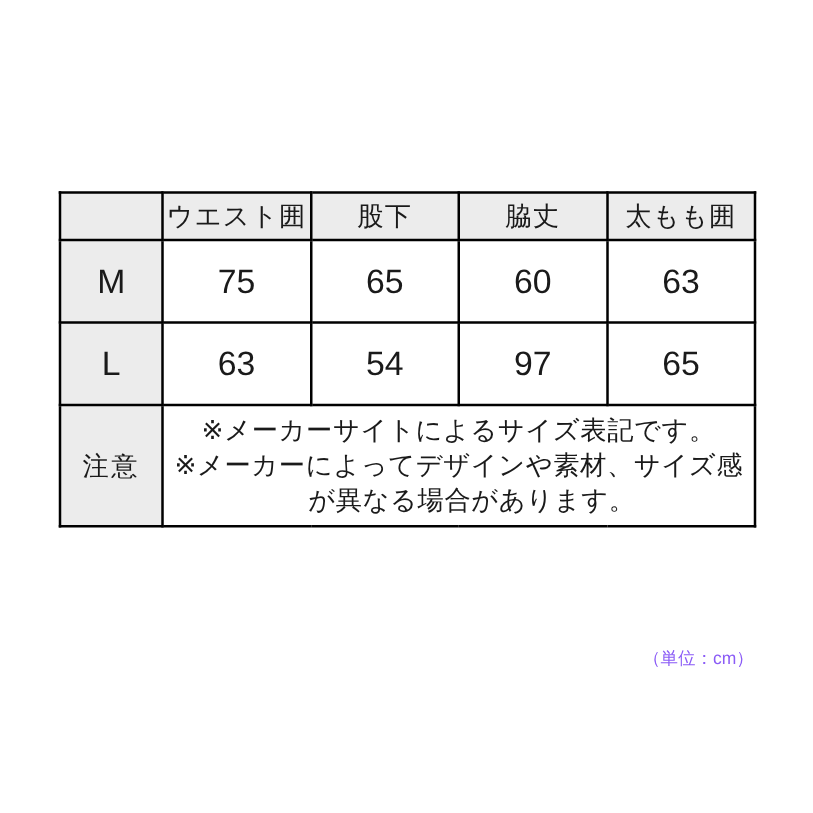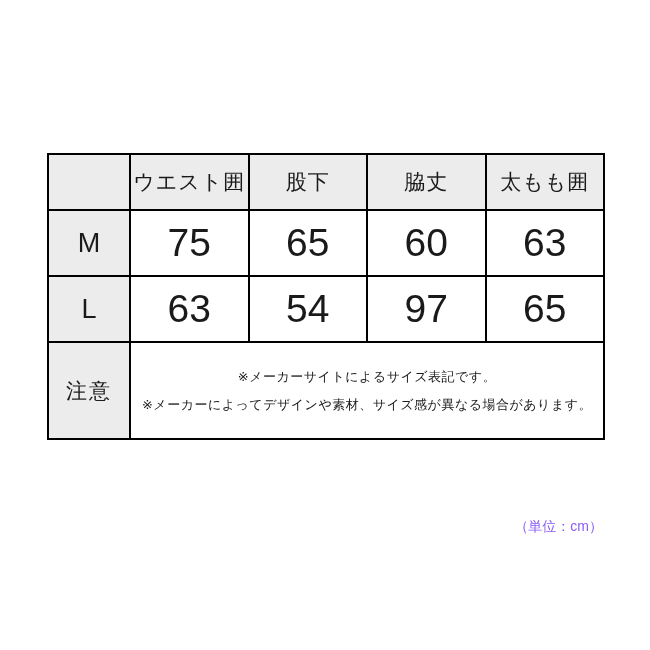--- a/index.html
+++ b/index.html
@@ -33,49 +33,49 @@
     border: 2px solid #000000;
     text-align: center;
     vertical-align: middle;
     padding: 0;
     font-weight: normal;
     color: #1a1a1a;
   }
   col.label-col { width: 82px; }
   col.data-col  { width: 118.5px; }
 
-  tr.header-row { height: 56px; border-radius: 10px; }
+  tr.header-row { height: 38px; border-radius: 10px; }
   tr.header-row th {
     background: #ececec;
     font-size: 21px;
     letter-spacing: 1px;
   }
   tr.data-row { height: 66px; }
   td.row-label {
     background: #ececec;
     font-size: 27px;
   }
   td.value-cell {
     background: #ffffff;
-    font-size: 39px;
+    font-size: 27px;
   }
   tr.note-row { height: 97px; }
   td.note-label {
     background: #ececec;
     font-size: 21px;
     letter-spacing: 2px;
   }
   td.notes-cell {
     background: #ffffff;
     text-align: left;
     padding: 8px 12px 8px 16px;
   }
   td.notes-cell p {
     margin: 0;
-    font-size: 13px;
+    font-size: 21px;
     line-height: 28px;
     padding-left: 1em;
     text-indent: -1em;
     letter-spacing: 0.5px;
   }
   .unit-note {
     position: absolute;
     left: 47px;
     top: 518px;
     width: 556px;

